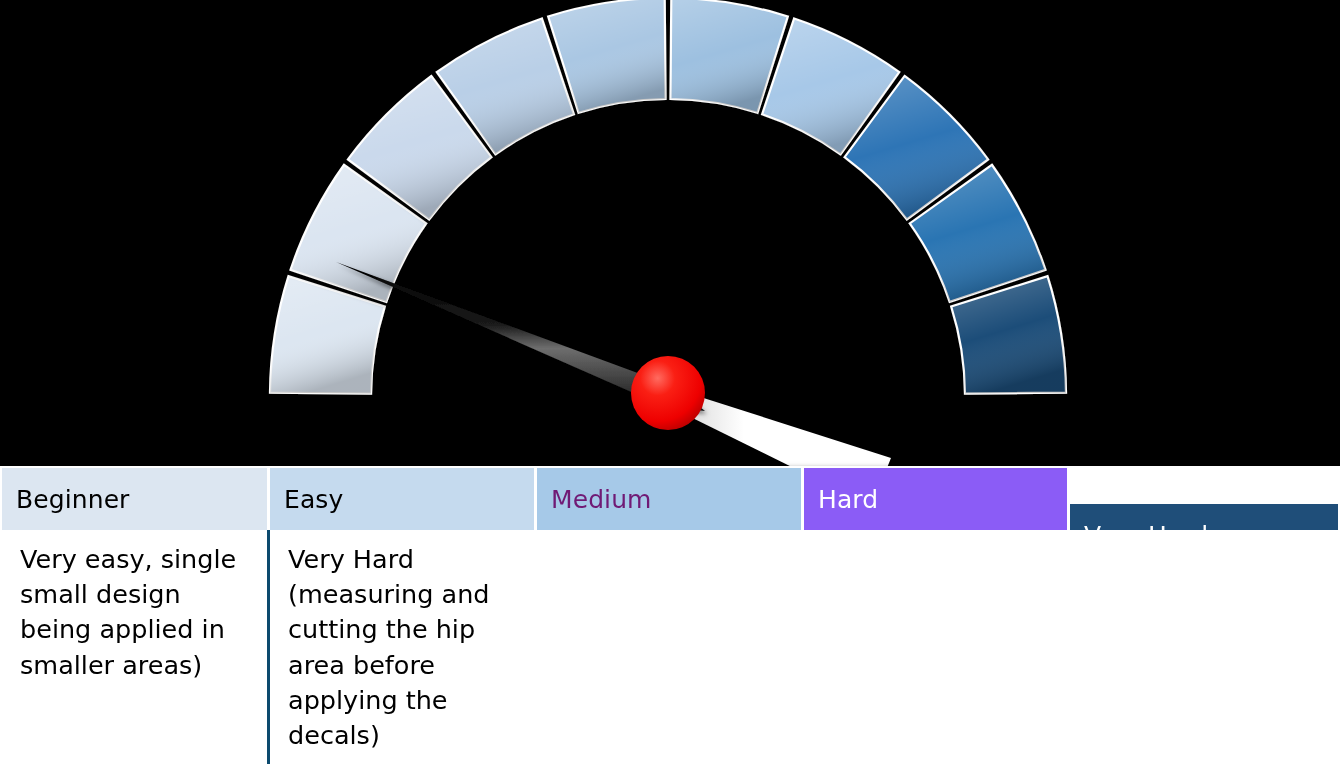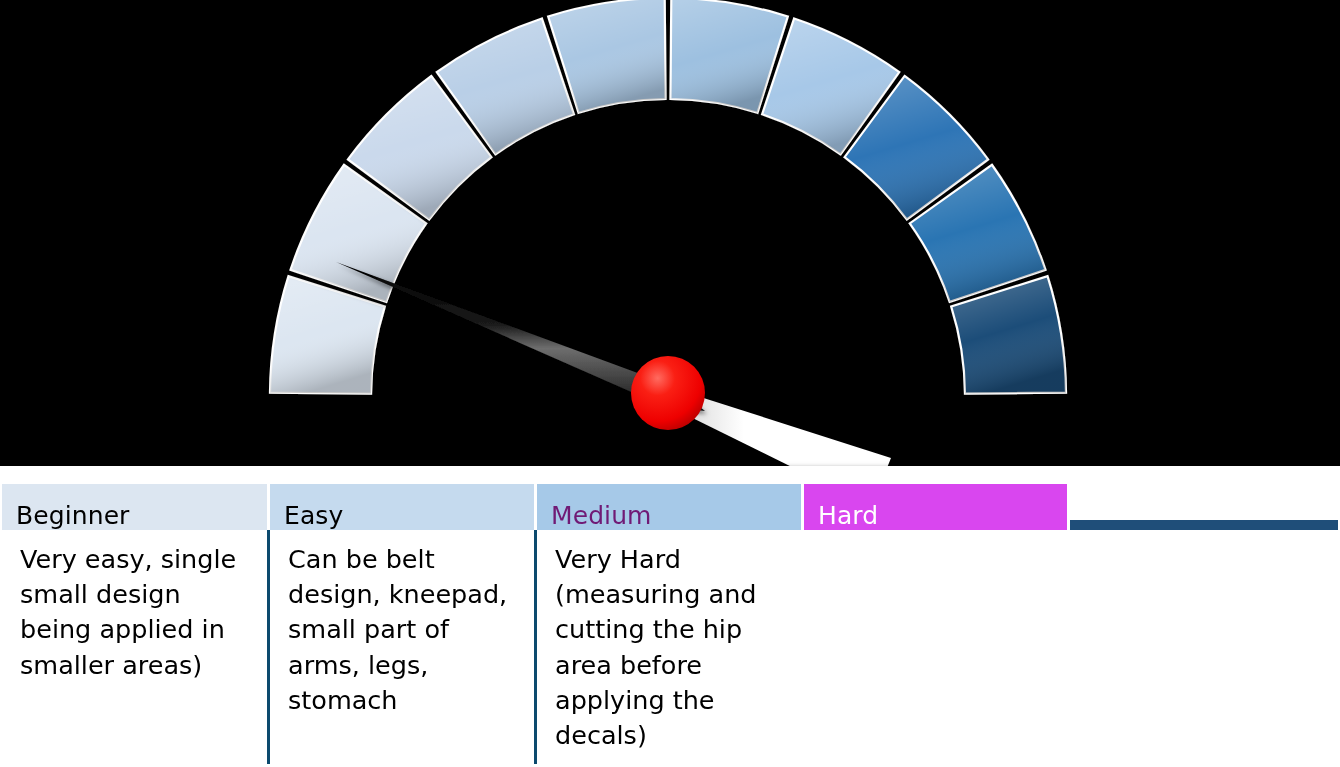--- a/index.html
+++ b/index.html
@@ -44,21 +44,21 @@
     position: absolute;
     left: 2px;
     top: 2px;
     width: 1336px;
     height: 296px;
     background: #ffffff;
   }
   .hdr-row {
     position: absolute;
     left: 0;
-    top: 16px;
+    top: 0;
     width: 1336px;
     height: 62px;
     display: flex;
   }
   .hdr-cell {
     height: 62px;
     box-sizing: border-box;
     display: flex;
     align-items: center;
     padding-left: 14px;
@@ -168,28 +168,27 @@
     <div class="hdr-row">
       <div class="hdr-cell c0" style="background: rgb(220, 230, 241); color: rgb(0, 0, 0);">
         <span>Beginner</span>
       </div>
       <div class="hdr-cell c1" style="background: rgb(197, 218, 238); color: rgb(0, 0, 0);">
         <span>Easy</span>
       </div>
       <div class="hdr-cell c2" style="background: rgb(166, 201, 232); color: #701a75;">
         <span>Medium</span>
       </div>
-      <div class="hdr-cell c3" style="background: #d946ef; color: rgb(255, 255, 255);">
+      <div class="hdr-cell c3" style="background: #8b5cf6; color: rgb(255, 255, 255);">
         <span>Hard</span>
       </div>
       <div class="hdr-cell c4" style="background: rgb(31, 78, 121); color: rgb(255, 255, 255);">
         <span>Very Hard</span>
       </div>
     </div>
 
     <div class="body-row">
       <div class="body-cell c0">Very easy, single small design being applied in smaller areas)</div>
-      <div class="body-cell c1">Can be belt design, kneepad, small part of arms, legs, stomach</div>
       <div class="body-cell c4">Very Hard (measuring and cutting the hip area before applying the decals)</div>
     </div>
 
   </div>
 </div>
 
 </body></html>

